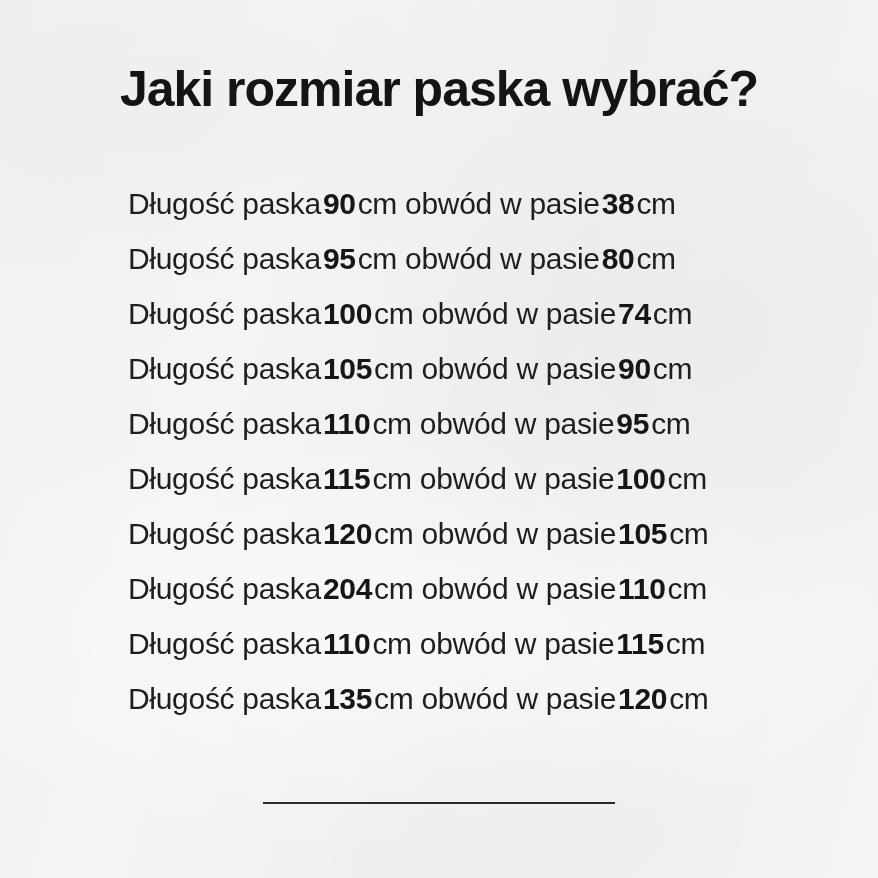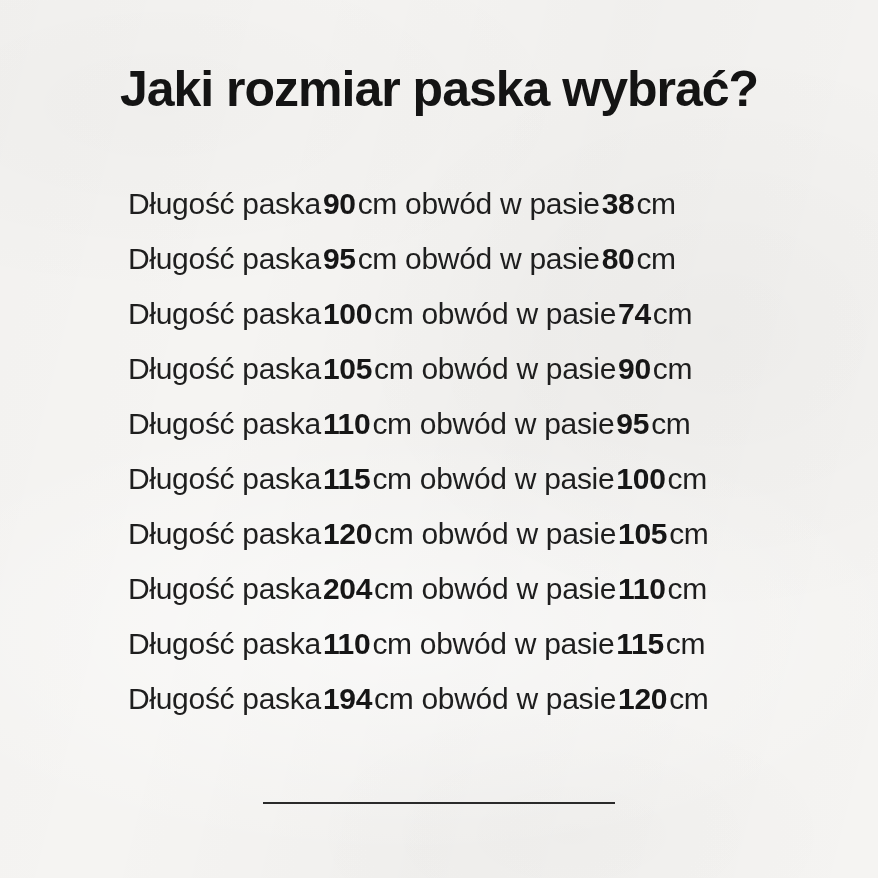--- a/index.html
+++ b/index.html
@@ -140,21 +140,21 @@
   <div class="size-row">
     <span class="reg">Długość paska</span>
     <span class="bold">110</span>
     <span class="reg">cm obwód w pasie</span>
     <span class="bold">115</span>
     <span class="reg">cm</span>
   </div>
 
   <div class="size-row">
     <span class="reg">Długość paska</span>
-    <span class="bold">194</span>
+    <span class="bold">135</span>
     <span class="reg">cm obwód w pasie</span>
     <span class="bold">120</span>
     <span class="reg">cm</span>
   </div>
 </div>
 
   <div class="divider"></div>
 
 </div>
 

